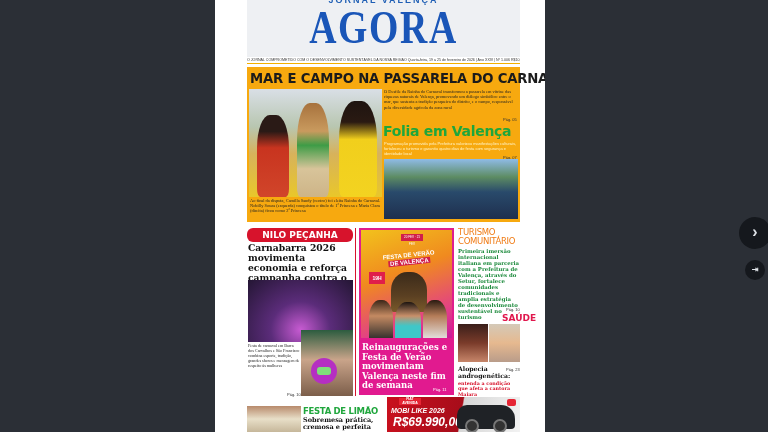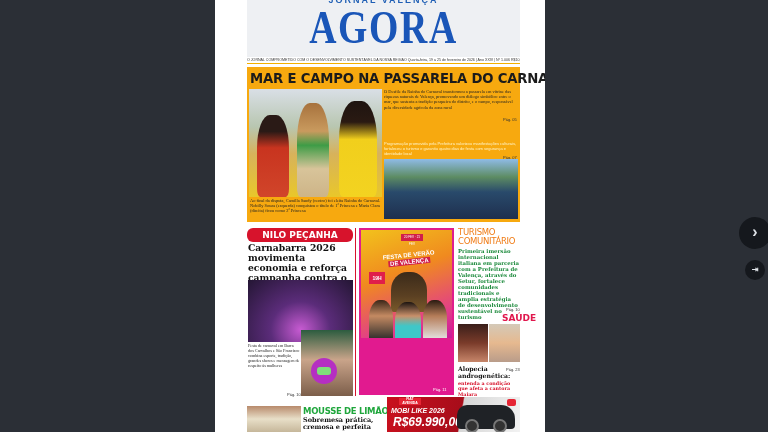--- a/index.html
+++ b/index.html
@@ -71,20 +71,21 @@
 
     <div class="hero">
       <div class="hero-title">MAR E CAMPO NA PASSARELA DO CARNAVAL</div>
       <div class="hero-photo">
         <div class="fig" style="left:8px;width:32px;height:82px;background:linear-gradient(180deg,#2a1a16 0%,#2a1a16 20%,#c8341f 40%,#d1452a 100%);"></div>
         <div class="fig" style="left:48px;width:32px;height:94px;background:linear-gradient(180deg,#a7723d 0%,#c99a5e 30%,#3e9c46 45%,#d8c49a 70%,#cdb487 100%);"></div>
         <div class="fig" style="left:90px;width:38px;height:96px;background:linear-gradient(180deg,#1e1410 0%,#2a1a12 22%,#f1cf1c 40%,#f3d321 100%);"></div>
       </div>
       <div class="hero-text">O Desfile da Rainha do Carnaval transformou a passarela em vitrine das riquezas naturais de Valença, promovendo um diálogo simbólico entre o mar, que sustenta a tradição pesqueira do distrito, e o campo, responsável pela diversidade agrícola da zona rural</div>
       <div class="pag" style="left:256px;top:50px;">Pág. 05</div>
+      <div class="folia-title">Folia em Valença</div>
       <div class="folia-text">Programação promovida pela Prefeitura valorizou manifestações culturais, fortaleceu o turismo e garantiu quatro dias de festa com segurança e identidade local</div>
       <div class="pag" style="left:256px;top:88px;">Pág. 07</div>
       <div class="crowd"></div>
       <div class="hero-caption">Ao final da disputa, Camilla Sandy (centro) foi eleita Rainha do Carnaval. Nobilly Souza (esquerda) conquistou o título de 1ª Princesa e Maria Clara (direita) ficou como 2ª Princesa</div>
     </div>
 
     <div class="nilo-tag">NILO PEÇANHA</div>
     <div class="nilo-head">Carnabarra 2026 movimenta economia e reforça campanha contra o feminicídio</div>
     <div class="stage"></div>
     <div class="nilo-cap">Festa de carnaval em Barra dos Carvalhos e São Francisco combina esporte, tradição, grandes shows e mensagem de respeito às mulheres</div>
@@ -100,36 +101,37 @@
         <div>FESTA DE VERÃO</div>
         <span>DE VALENÇA</span>
       </div>
       <div class="poster-time">19H</div>
       <div class="pfig" style="left:30px;top:42px;width:36px;height:40px;background:linear-gradient(180deg,#3a2a1a 0%,#5b4022 60%,#7a5a2a 100%);"></div>
       <div class="pfig" style="left:8px;top:70px;width:24px;height:40px;background:linear-gradient(180deg,#3b2618 0%,#c48a62 40%,#2a2a2a 100%);"></div>
       <div class="pfig" style="left:34px;top:72px;width:26px;height:40px;background:linear-gradient(180deg,#1c1410 0%,#c9906a 35%,#3fc7c8 60%,#3fc7c8 100%);"></div>
       <div class="pfig" style="left:62px;top:70px;width:24px;height:40px;background:linear-gradient(180deg,#2a1a10 0%,#b57c58 40%,#e6e6e6 100%);"></div>
     </div>
     <div class="pink-box">
+      <div class="pink-head">Reinaugurações e Festa de Verão movimentam Valença neste fim de semana</div>
       <div class="pag" style="left:74px;top:47px;color:#fff;">Pág. 11</div>
     </div>
 
     <div class="turismo-title">TURISMO COMUNITÁRIO</div>
     <div class="turismo-text">Primeira imersão internacional italiana em parceria com a Prefeitura de Valença, através do Setur, fortalece comunidades tradicionais e amplia estratégia de desenvolvimento sustentável no turismo</div>
     <div class="pag" style="left:291px;top:307px;">Pág. 10</div>
 
     <div class="saude-title">SAÚDE</div>
     <div class="saude-img1"></div>
     <div class="saude-img2"></div>
     <div class="saude-head">Alopecia androgenética:</div>
     <div class="pag" style="left:291px;top:367px;">Pág. 23</div>
     <div class="saude-sub">entenda a condição que afeta a cantora Maiara</div>
 
     <div class="mousse-img"></div>
-    <div class="mousse-title">MOUSSE DE LIMÃO</div>
+    <div class="mousse-title">FESTA DE LIMÃO</div>
     <div class="mousse-text">Sobremesa prática, cremosa e perfeita para</div>
 
     <div class="ad">
       <div class="ad-badge">FIAT AVENIDA</div>
       <div class="ad-model">MOBI LIKE 2026</div>
       <div class="ad-price">R$69.990,00</div>
       <div class="ad-car"></div>
       <div class="ad-logo"></div>
     </div>
   </div>

